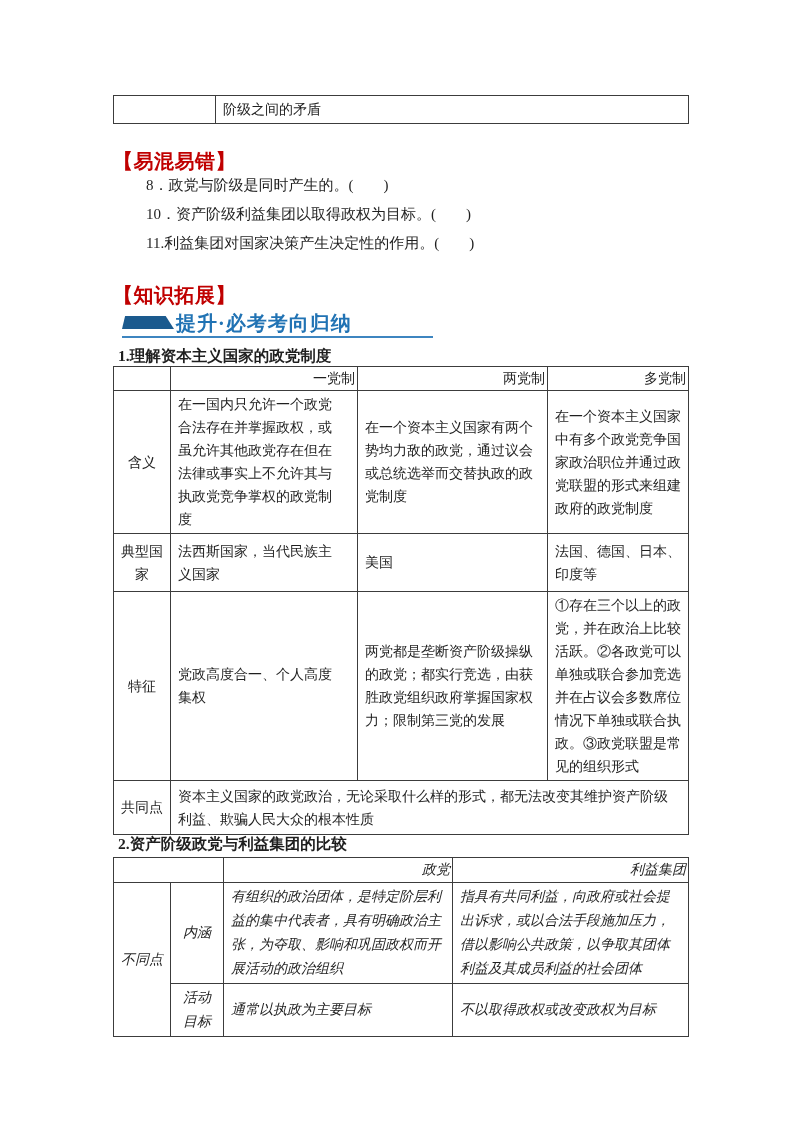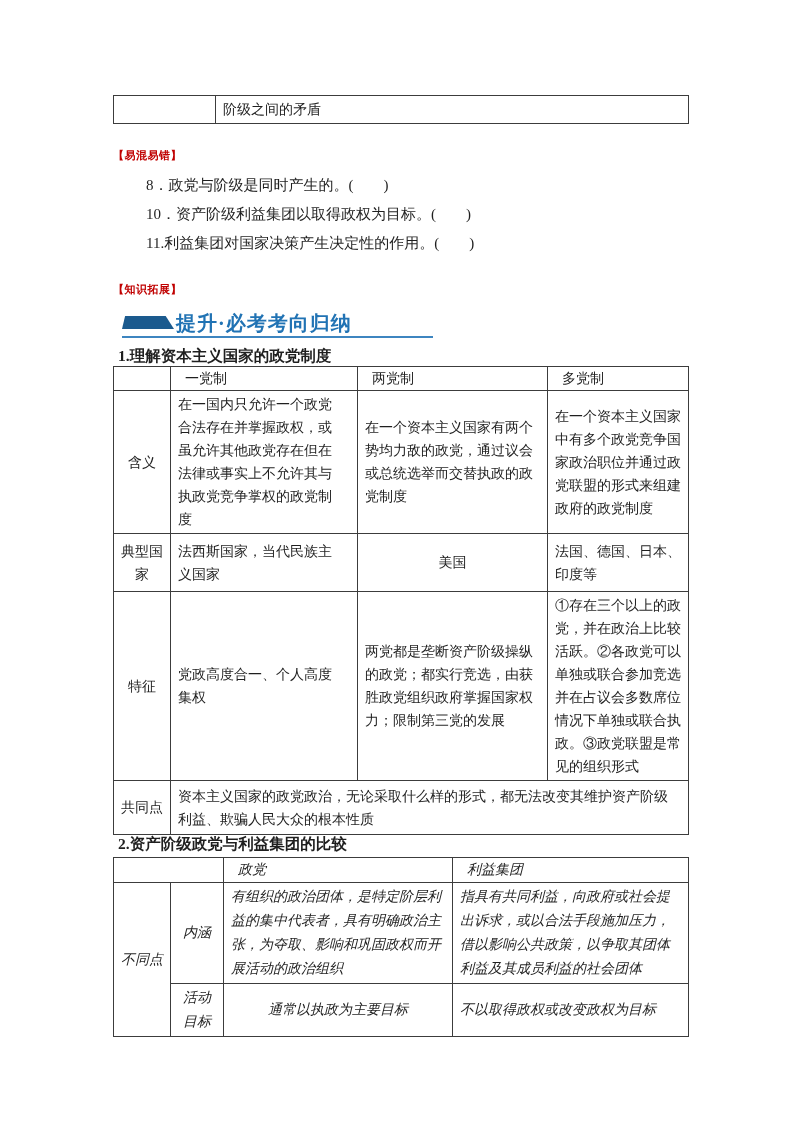--- a/index.html
+++ b/index.html
@@ -17,26 +17,26 @@
   td, th {
     border:1.5px solid #3c3c3c;
     font-size:14px; font-weight:normal;
     vertical-align:middle;
     white-space:pre-line;
     padding:2px 7px;
     line-height:23px;
   }
   .t2 td, .t2 th { line-height:24px; }
   .lbl { text-align:center; padding:2px 2px; }
-  .c   { text-align:center; }
+  .c   { }
   .l   { text-align:left; }
-  th   { text-align:left; height:14px; padding:0 14px; }
+  th   { text-align:right; height:14px; padding:0 2px; }
 
   
-  .red-head { font-size:11px; font-weight:bold; color:#c00000; letter-spacing:0.5px; }
+  .red-head { font-size:20px; font-weight:bold; color:#c00000; letter-spacing:0.5px; }
 
   
   .items { width:575px; }
   .item { padding-left:33px; font-size:15px; line-height:19px; margin-bottom:10px; }
 
   
   .banner { display:flex; align-items:flex-start; width:311px; left:122px;
             border-bottom:2px solid #3d85c0; padding-bottom:3px; height:26px; }
   .banner-shape {
     width:52px; height:13px; margin-top:4px; flex:0 0 auto;

